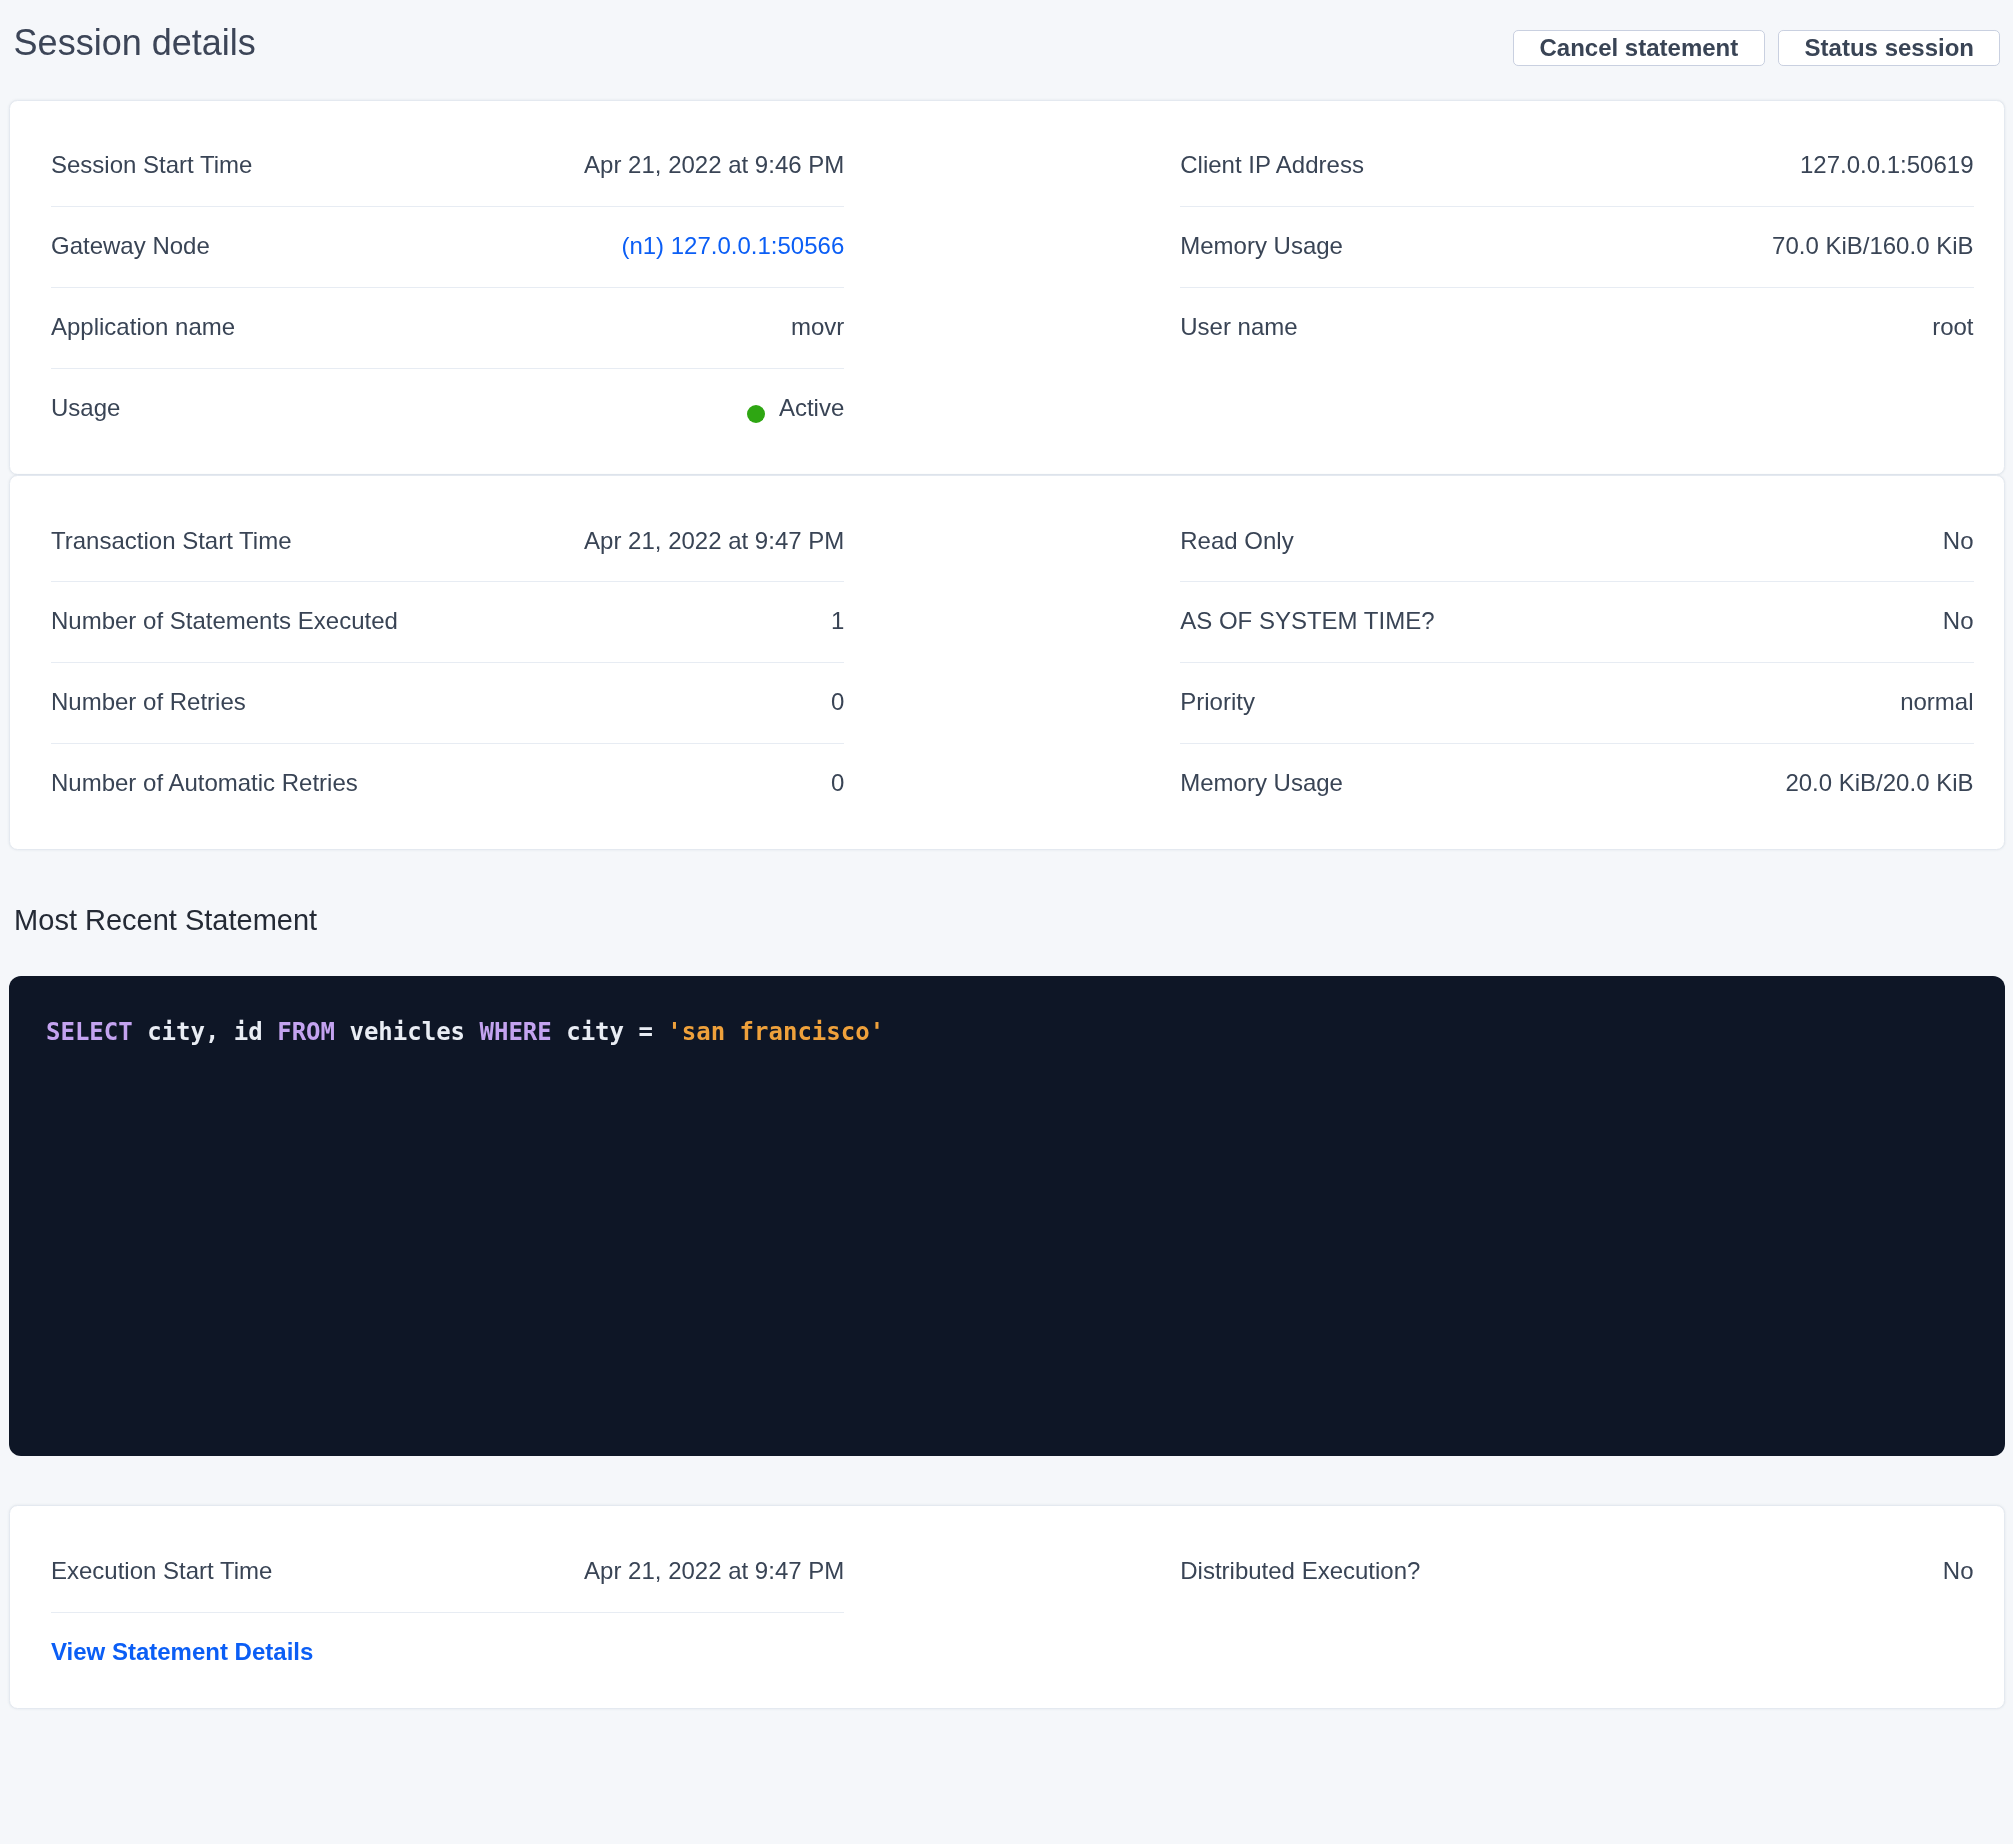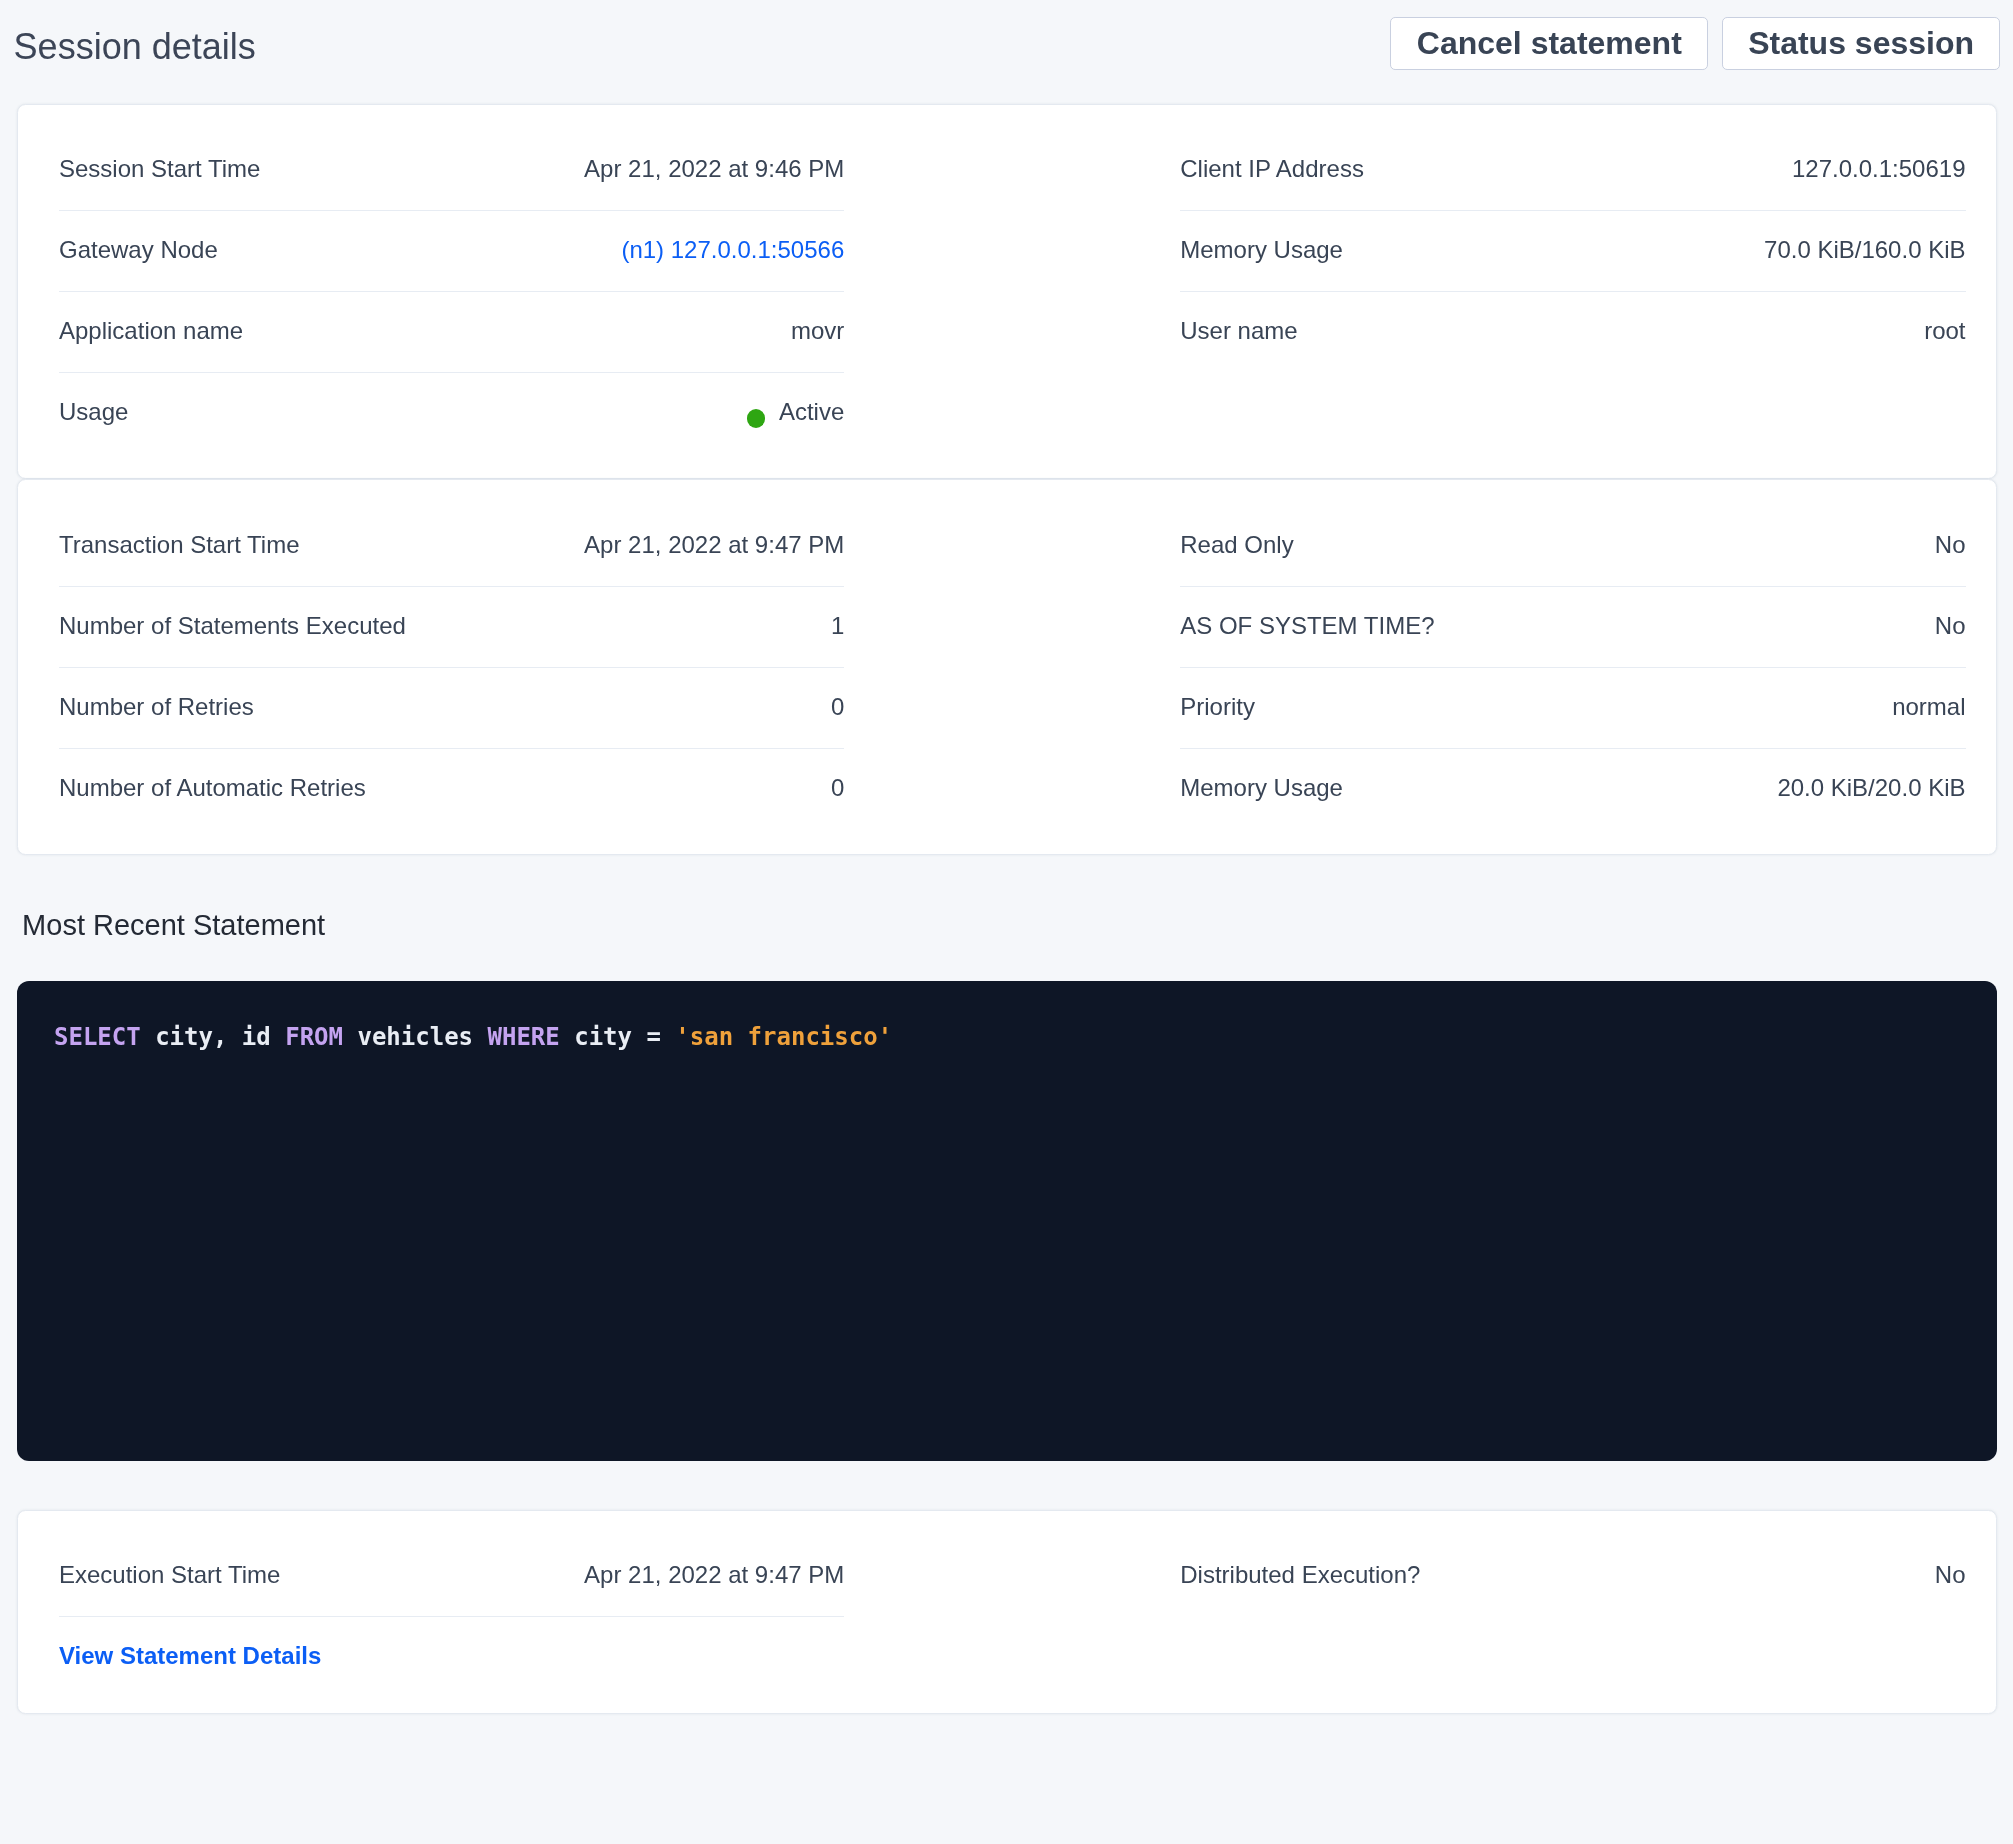--- a/index.html
+++ b/index.html
@@ -38,30 +38,30 @@
   }
   .header-actions{
     display:flex;
     gap:13.6px;
     margin-top:5.1px;
   }
   .btn{
     background:#ffffff;
     border:1.7px solid #c9d0e0;
     border-radius:5.1px;
-    height:53px;
+    height:36px;
     padding:0 25.4px;
     font-family:inherit;
-    font-size:32px;
+    font-size:24px;
     font-weight:700;
     color:var(--text);
     cursor:pointer;
   }
   
-  main{padding:0 17px;margin-top:24px;}
+  main{padding:0 9px;margin-top:24px;}
   .section-heading{
     font-size:29px;
     line-height:39px;
     font-weight:500;
     color:var(--heading);
     margin:51px 5.1px 36px 5.1px;
   }
   .card{
     background:#ffffff;
     border:1.7px solid var(--cardborder);

